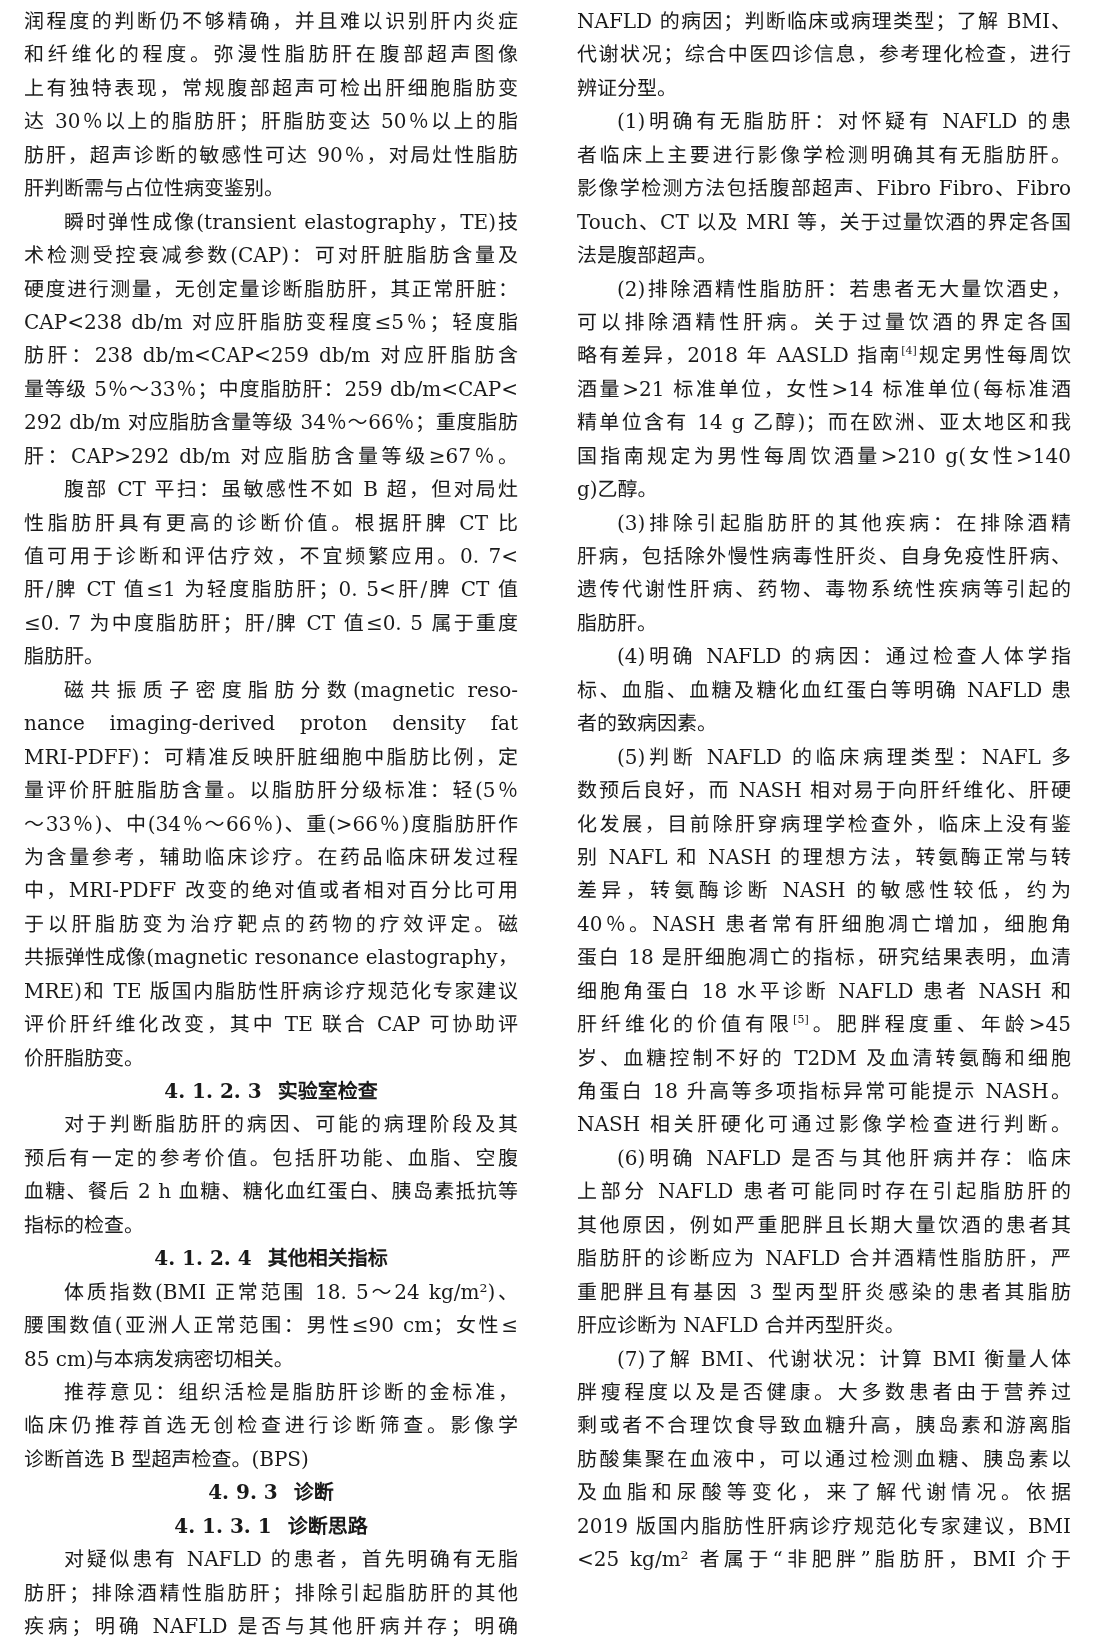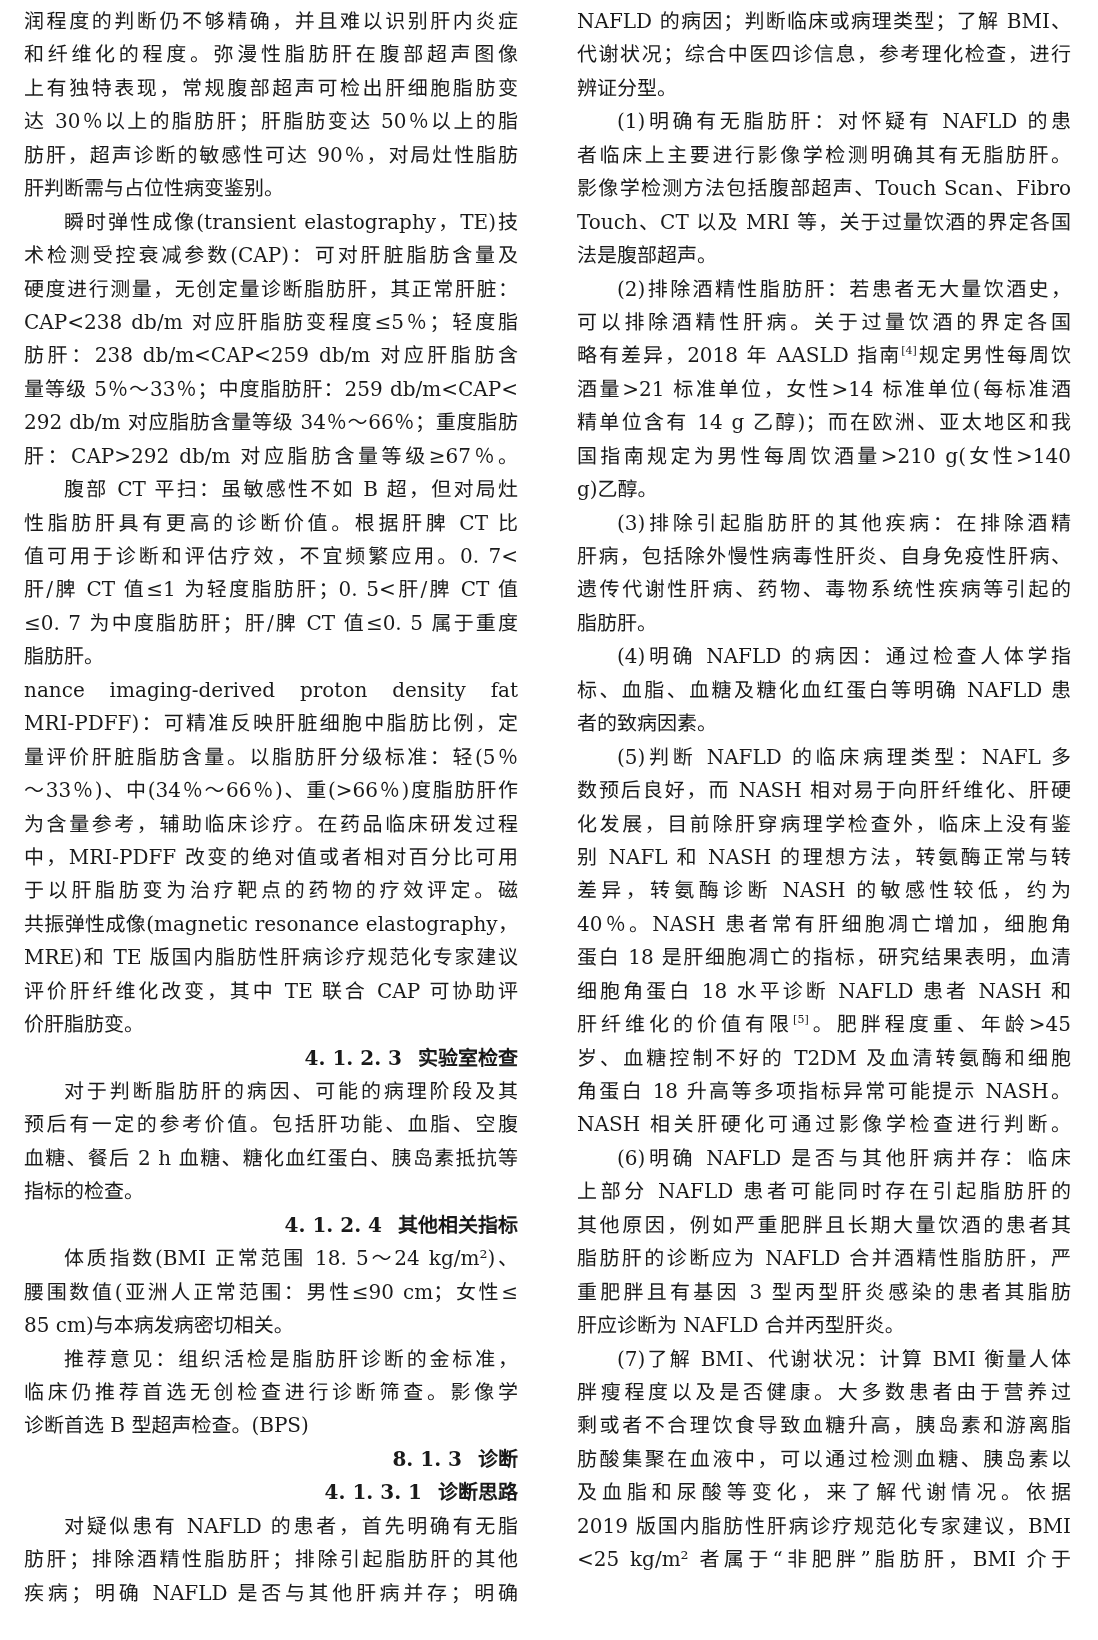--- a/index.html
+++ b/index.html
@@ -45,21 +45,21 @@
     font-size: 11px;
     line-height: 0;
     vertical-align: super;
     letter-spacing: 0;
   }
   .heading {
     height: 33.45px;
     line-height: 33.45px;
     font-size: 20px;
     font-weight: 700;
-    text-align: right;
+    text-align: center;
   }
   .heading .num {
     font-family: "DejaVu Serif", "Liberation Serif", serif;
     font-weight: 700;
   }
   .heading .title {
     margin-left: 16px;
     font-family: "DejaVu Sans", "Liberation Sans", sans-serif;
     font-weight: 700;
   }
@@ -82,20 +82,21 @@
       <div class="line">肪肝：238 db/m&lt;CAP&lt;259 db/m 对应肝脂肪含</div>
       <div class="line">量等级 5％～33％；中度脂肪肝：259 db/m&lt;CAP&lt;</div>
       <div class="line">292 db/m 对应脂肪含量等级 34％～66％；重度脂肪</div>
       <div class="line">肝：CAP&gt;292 db/m 对应脂肪含量等级≥67％。</div>
       <div class="line indent">腹部 CT 平扫：虽敏感性不如 B 超，但对局灶</div>
       <div class="line">性脂肪肝具有更高的诊断价值。根据肝脾 CT 比</div>
       <div class="line">值可用于诊断和评估疗效，不宜频繁应用。0. 7&lt;</div>
       <div class="line">肝/脾 CT 值≤1 为轻度脂肪肝；0. 5&lt;肝/脾 CT 值</div>
       <div class="line">≤0. 7 为中度脂肪肝；肝/脾 CT 值≤0. 5 属于重度</div>
       <div class="line short">脂肪肝。</div>
+      <div class="line indent">磁共振质子密度脂肪分数(magnetic reso-</div>
       <div class="line">nance imaging-derived proton density fat fraction，</div>
       <div class="line">MRI-PDFF)：可精准反映肝脏细胞中脂肪比例，定</div>
       <div class="line">量评价肝脏脂肪含量。以脂肪肝分级标准：轻(5％</div>
       <div class="line">～33％)、中(34％～66％)、重(&gt;66％)度脂肪肝作</div>
       <div class="line">为含量参考，辅助临床诊疗。在药品临床研发过程</div>
       <div class="line">中，MRI-PDFF 改变的绝对值或者相对百分比可用</div>
       <div class="line">于以肝脂肪变为治疗靶点的药物的疗效评定。磁</div>
       <div class="line">共振弹性成像(magnetic resonance elastography，</div>
       <div class="line">MRE)和 TE 版国内脂肪性肝病诊疗规范化专家建议</div>
       <div class="line">评价肝纤维化改变，其中 TE 联合 CAP 可协助评</div>
@@ -105,33 +106,33 @@
       <div class="line">预后有一定的参考价值。包括肝功能、血脂、空腹</div>
       <div class="line">血糖、餐后 2 h 血糖、糖化血红蛋白、胰岛素抵抗等</div>
       <div class="line short">指标的检查。</div>
       <div class="heading"><span class="num">4. 1. 2. 4</span><span class="title">其他相关指标</span></div>
       <div class="line indent">体质指数(BMI 正常范围 18. 5～24 kg/m²)、</div>
       <div class="line">腰围数值(亚洲人正常范围：男性≤90 cm；女性≤</div>
       <div class="line short">85 cm)与本病发病密切相关。</div>
       <div class="line indent">推荐意见：组织活检是脂肪肝诊断的金标准，</div>
       <div class="line">临床仍推荐首选无创检查进行诊断筛查。影像学</div>
       <div class="line short">诊断首选 B 型超声检查。(BPS)</div>
-      <div class="heading"><span class="num">8. 1. 3</span><span class="title">诊断</span></div>
+      <div class="heading"><span class="num">4. 9. 3</span><span class="title">诊断</span></div>
       <div class="heading"><span class="num">4. 1. 3. 1</span><span class="title">诊断思路</span></div>
       <div class="line indent">对疑似患有 NAFLD 的患者，首先明确有无脂</div>
       <div class="line">肪肝；排除酒精性脂肪肝；排除引起脂肪肝的其他</div>
       <div class="line">疾病；明确 NAFLD 是否与其他肝病并存；明确</div>
     </div>
   <div class="column">
       <div class="line">NAFLD 的病因；判断临床或病理类型；了解 BMI、</div>
       <div class="line">代谢状况；综合中医四诊信息，参考理化检查，进行</div>
       <div class="line short">辨证分型。</div>
       <div class="line indent">(1)明确有无脂肪肝：对怀疑有 NAFLD 的患</div>
       <div class="line">者临床上主要进行影像学检测明确其有无脂肪肝。</div>
-      <div class="line">影像学检测方法包括腹部超声、Touch Scan、Fibro</div>
+      <div class="line">影像学检测方法包括腹部超声、Fibro Fibro、Fibro</div>
       <div class="line">Touch、CT 以及 MRI 等，关于过量饮酒的界定各国</div>
       <div class="line short">法是腹部超声。</div>
       <div class="line indent">(2)排除酒精性脂肪肝：若患者无大量饮酒史，</div>
       <div class="line">可以排除酒精性肝病。关于过量饮酒的界定各国</div>
       <div class="line">略有差异，2018 年 AASLD 指南<sup>[4]</sup>规定男性每周饮</div>
       <div class="line">酒量&gt;21 标准单位，女性&gt;14 标准单位(每标准酒</div>
       <div class="line">精单位含有 14 g 乙醇)；而在欧洲、亚太地区和我</div>
       <div class="line">国指南规定为男性每周饮酒量&gt;210 g(女性&gt;140</div>
       <div class="line short">g)乙醇。</div>
       <div class="line indent">(3)排除引起脂肪肝的其他疾病：在排除酒精</div>

